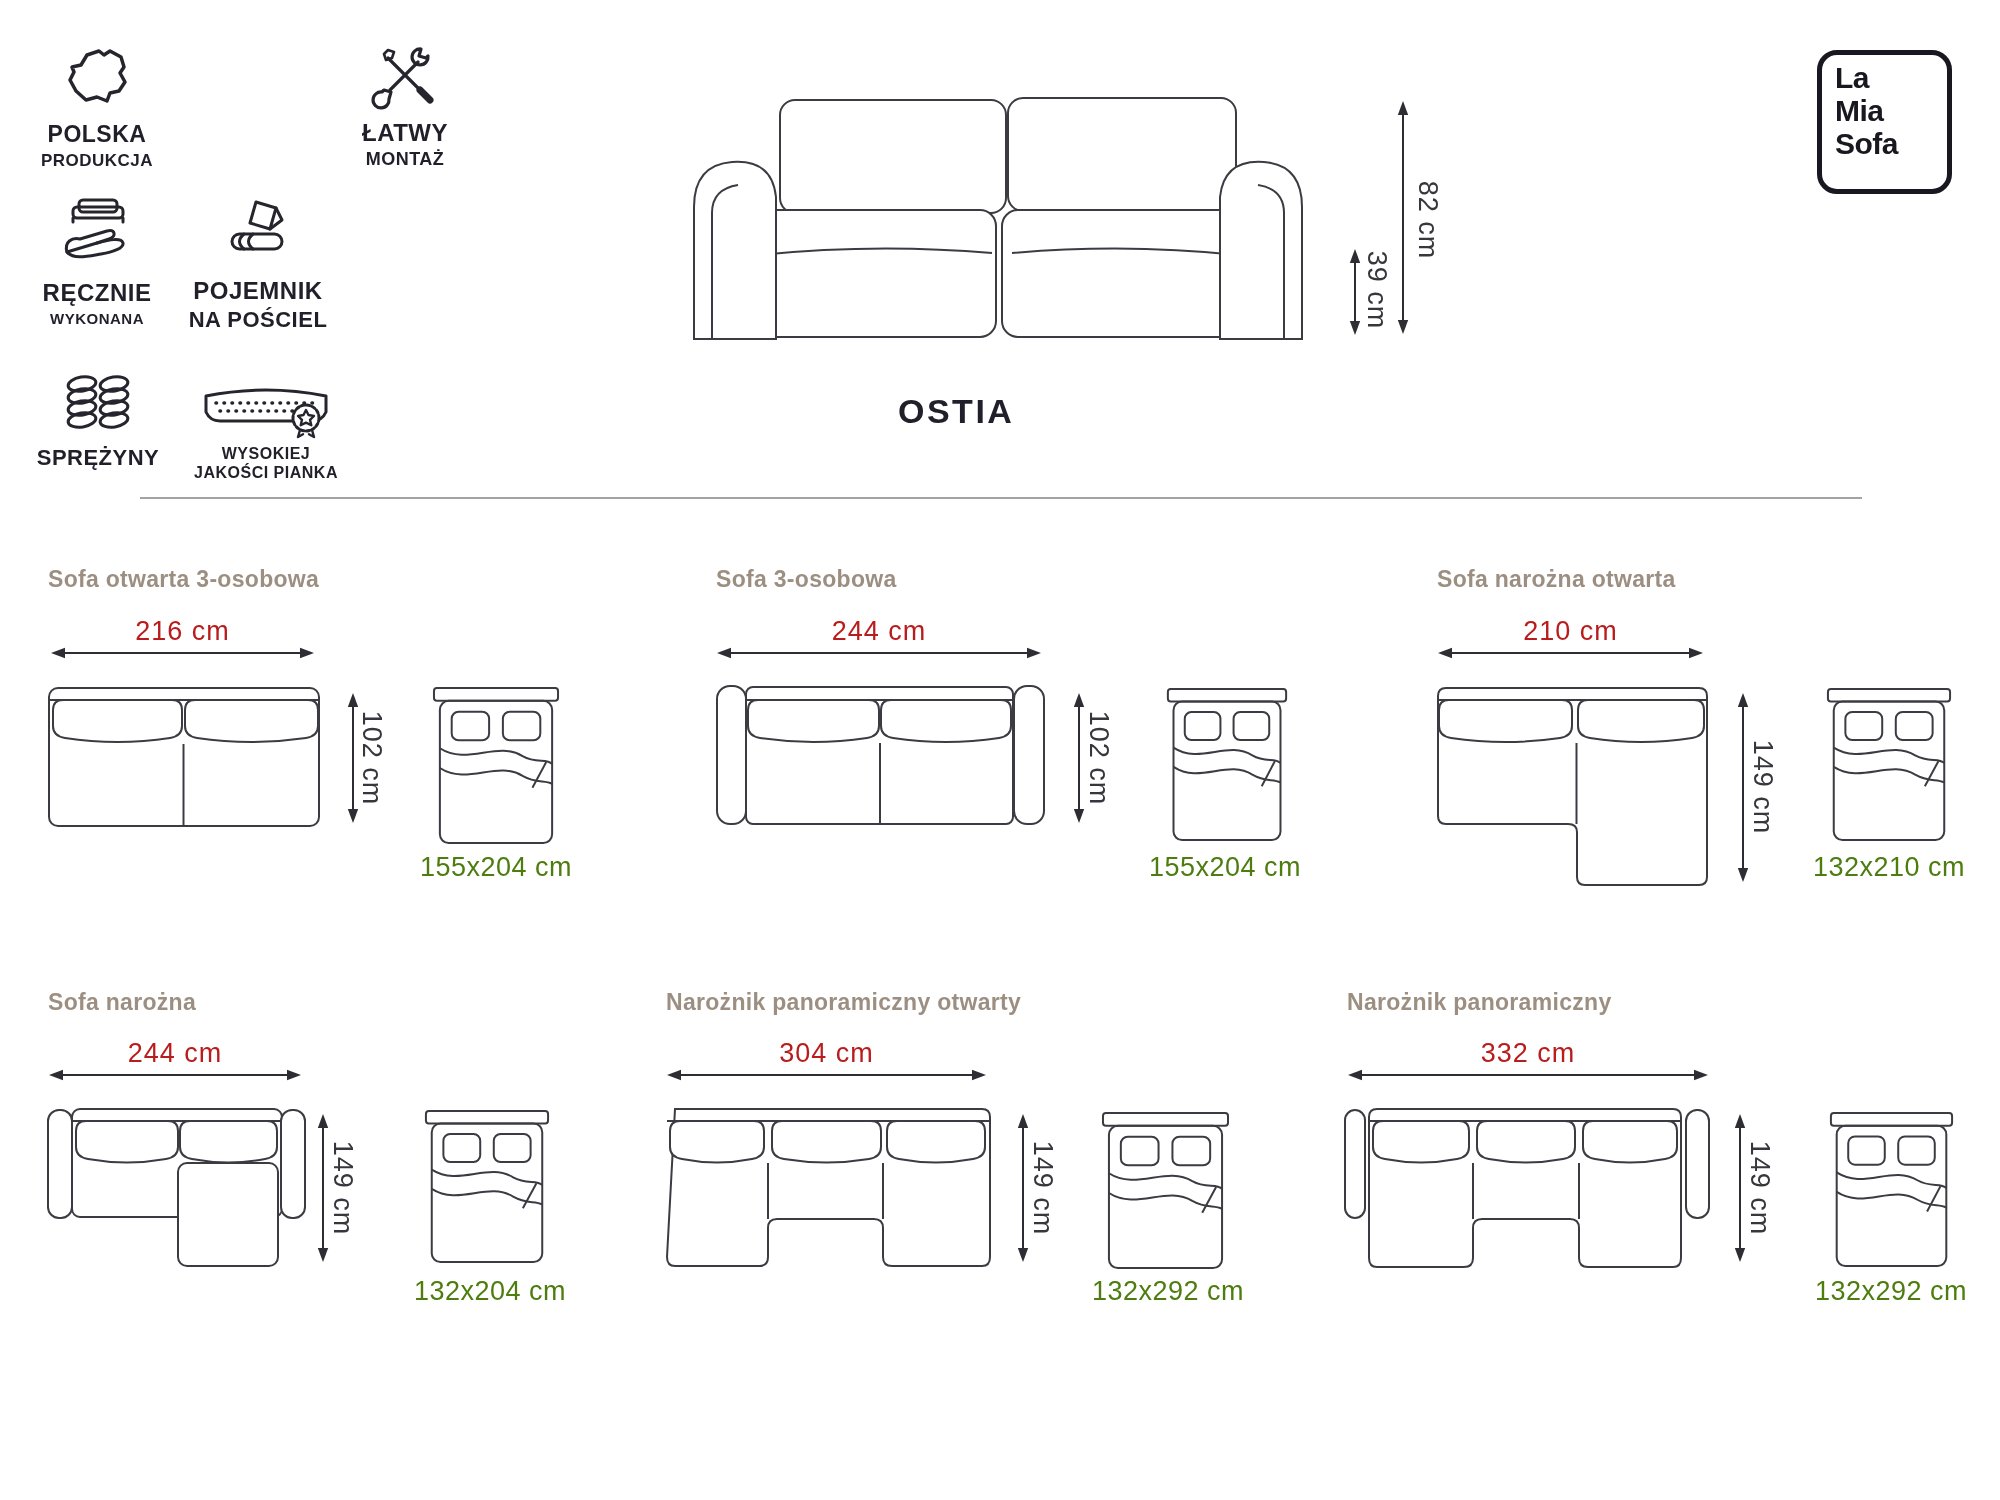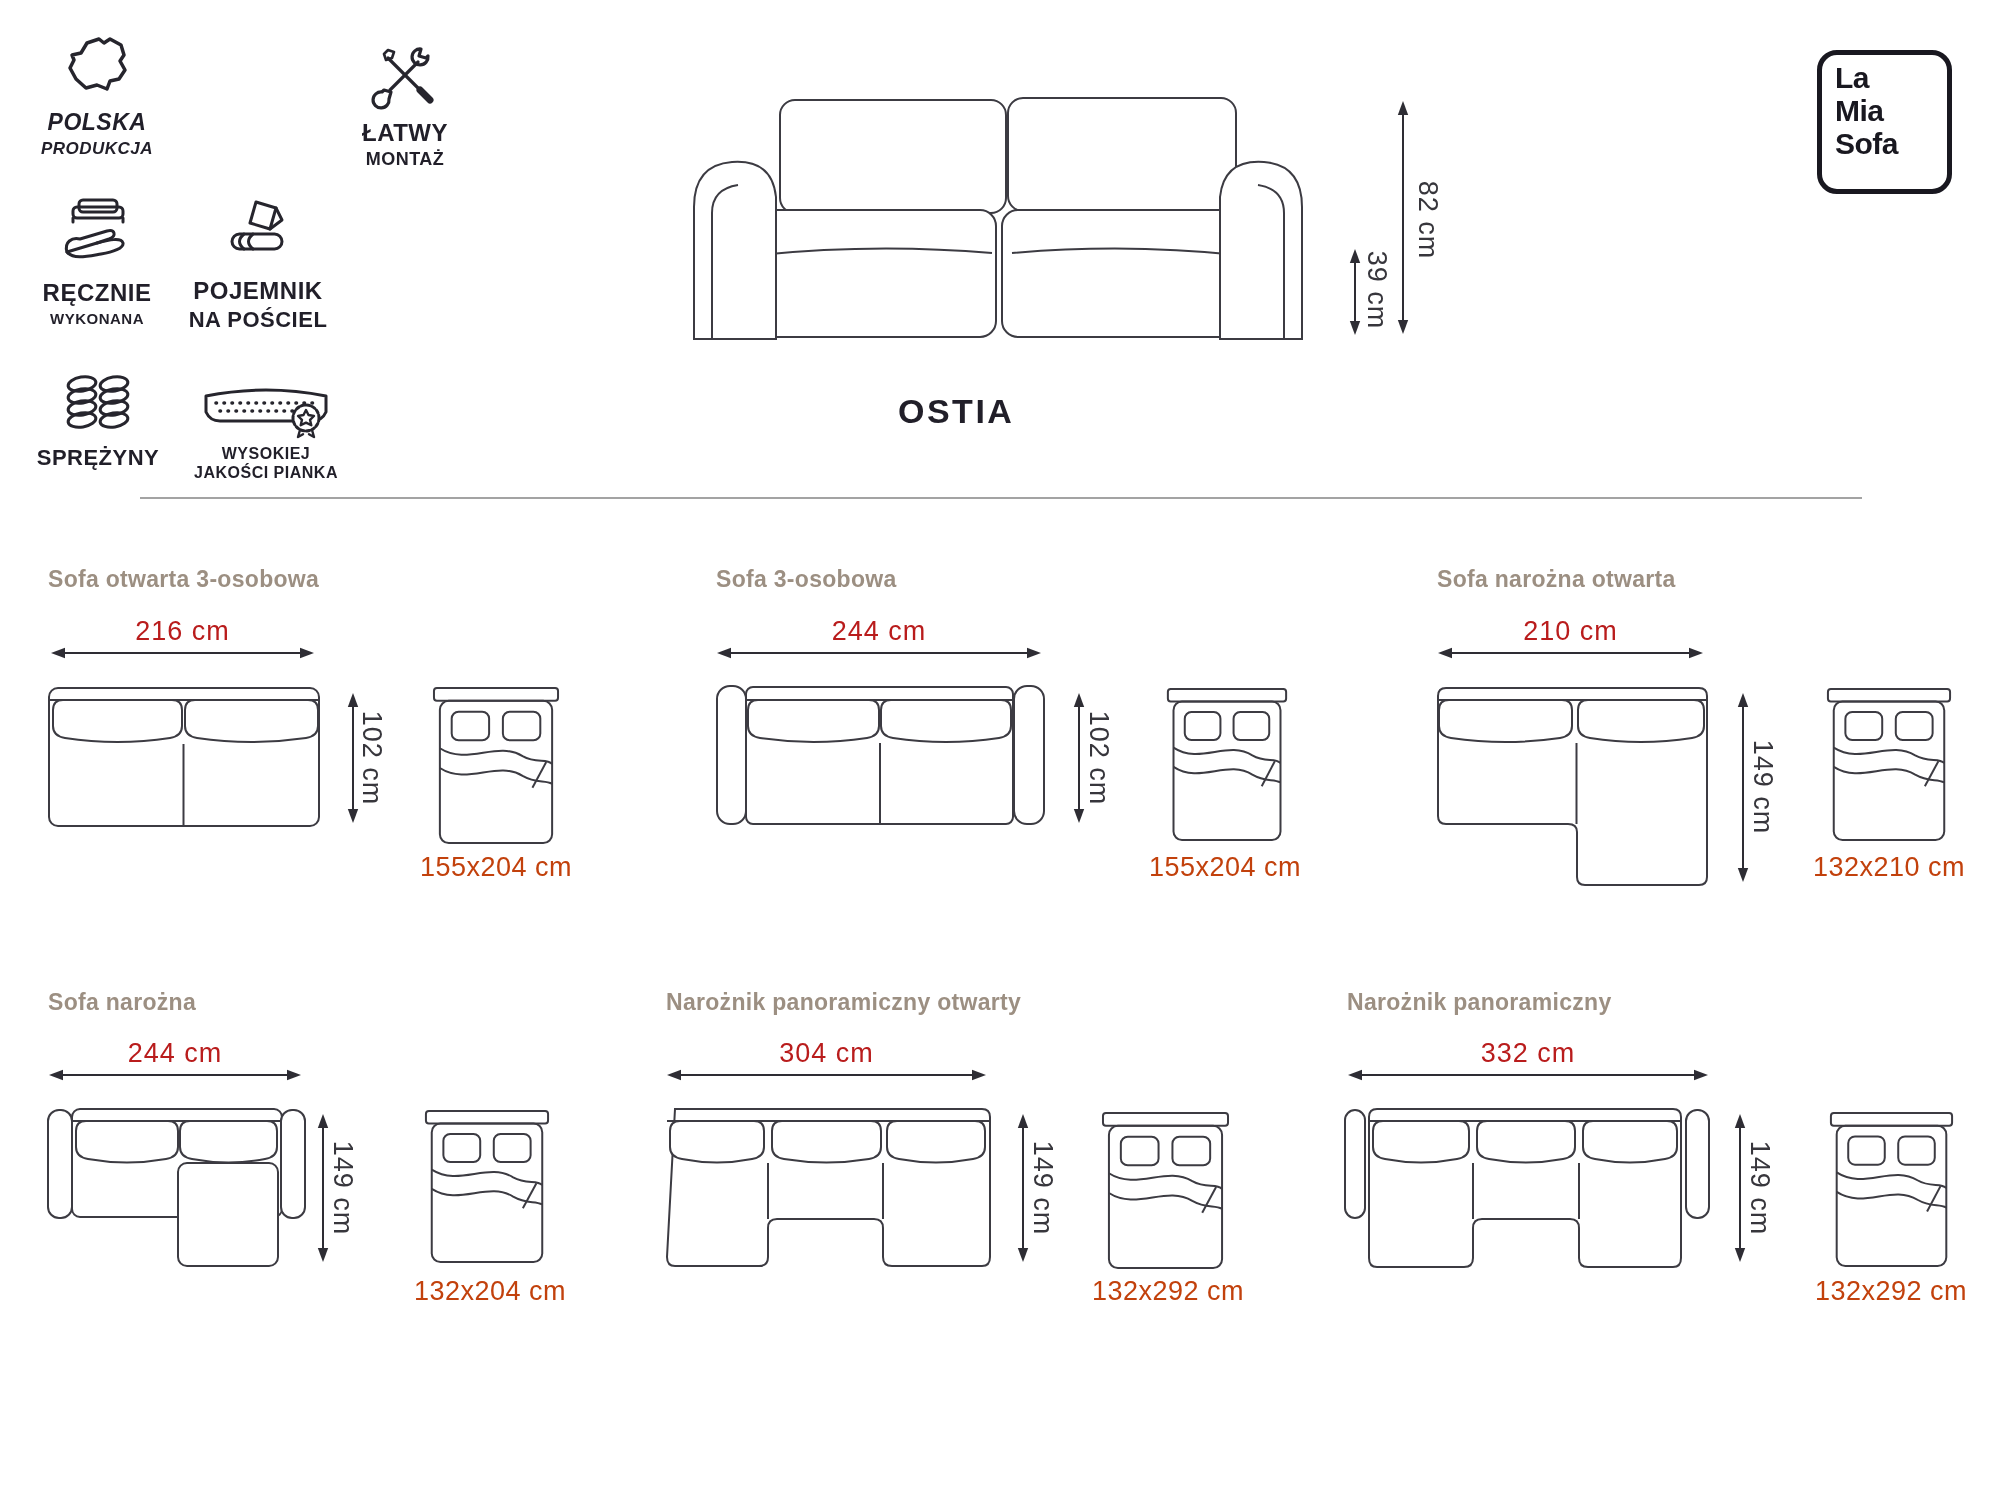--- a/index.html
+++ b/index.html
@@ -9,21 +9,21 @@
   svg{display:block;overflow:visible;}
   
   .feature{position:absolute;text-align:center;}
   .f-icon{margin:0 auto;}
   .f-l1,.f-l2{font-weight:bold;color:#211f29;line-height:1.12;letter-spacing:.5px;}
   
   .v-title{position:absolute;font-size:23px;font-weight:bold;color:#9c8f82;letter-spacing:.3px;white-space:nowrap;}
   .hdim{position:absolute;font-size:27px;font-weight:400;color:#b91c1c;letter-spacing:1px;text-align:center;white-space:nowrap;}
   .vdim{position:absolute;font-size:27px;font-weight:400;color:#37363c;letter-spacing:1px;white-space:nowrap;
         transform:translate(-50%,-50%) rotate(90deg);}
-  .bedlabel{position:absolute;font-size:27px;font-weight:400;color:#c2410c;letter-spacing:.5px;text-align:center;white-space:nowrap;}
+  .bedlabel{position:absolute;font-size:27px;font-weight:400;color:#4d7c0f;letter-spacing:.5px;text-align:center;white-space:nowrap;}
   .ostia{position:absolute;font-size:34px;font-weight:bold;color:#211f29;letter-spacing:2.5px;text-align:left;}
   .divider{position:absolute;background:#a3a3a3;height:2px;}
   
   .logo{position:absolute;border:5px solid #191820;border-radius:20px;width:112px;height:128px;
         padding:6px 0 0 13px;color:#191820;font-weight:bold;font-size:30px;line-height:33px;letter-spacing:-.5px;}
   .sline{stroke:#3c3b42;stroke-width:2;fill:none;}
   .sfill{stroke:#3c3b42;stroke-width:2;fill:#ffffff;}
   .dimline{stroke:#2e2d34;stroke-width:2;fill:none;}
   .dimhead{fill:#2e2d34;stroke:none;}
 </style>
@@ -39,21 +39,21 @@
         <rect x="8" y="14" width="114" height="144" rx="9" vector-effect="non-scaling-stroke"></rect>
         <rect x="20" y="25" width="38" height="29" rx="7" vector-effect="non-scaling-stroke"></rect>
         <rect x="72" y="25" width="38" height="29" rx="7" vector-effect="non-scaling-stroke"></rect>
         <path d="M8,62 C36,80 66,54 92,70 C106,78 116,72 122,78" vector-effect="non-scaling-stroke"></path>
         <path d="M8,82 C36,100 66,74 92,90 C106,98 114,94 122,98" vector-effect="non-scaling-stroke"></path>
         <path d="M116,76 L102,102" vector-effect="non-scaling-stroke"></path>
       </g>
     </defs>
   </svg>
 
-  <div class="feature" style="left:17px;top:30px;width:160px;font-style:italic;">
+  <div class="feature" style="left:17px;top:42px;width:160px;">
     <svg class="f-icon" width="74" height="72" viewBox="0 0 74 72">
       <path d="M21,23 L27,13 L39,9 L44,13 L50,9 L61,15 L64,25 L60,31 L65,40 L59,49 L50,51 L47,59 L37,55 L26,58 L16,49 L10,38 L14,30 L12,25 Z" fill="none" stroke="#26252d" stroke-width="3.5" stroke-linejoin="round"></path>
     </svg>
     <div class="f-l1" style="font-size:23px;margin-top:8px;">POLSKA</div>
     <div class="f-l2" style="font-size:17px;margin-top:3px;">PRODUKCJA</div>
   </div>
 
 
   <div class="feature" style="left:335px;top:44px;width:140px;">
     <svg class="f-icon" width="66" height="64" viewBox="0 0 66 64">

